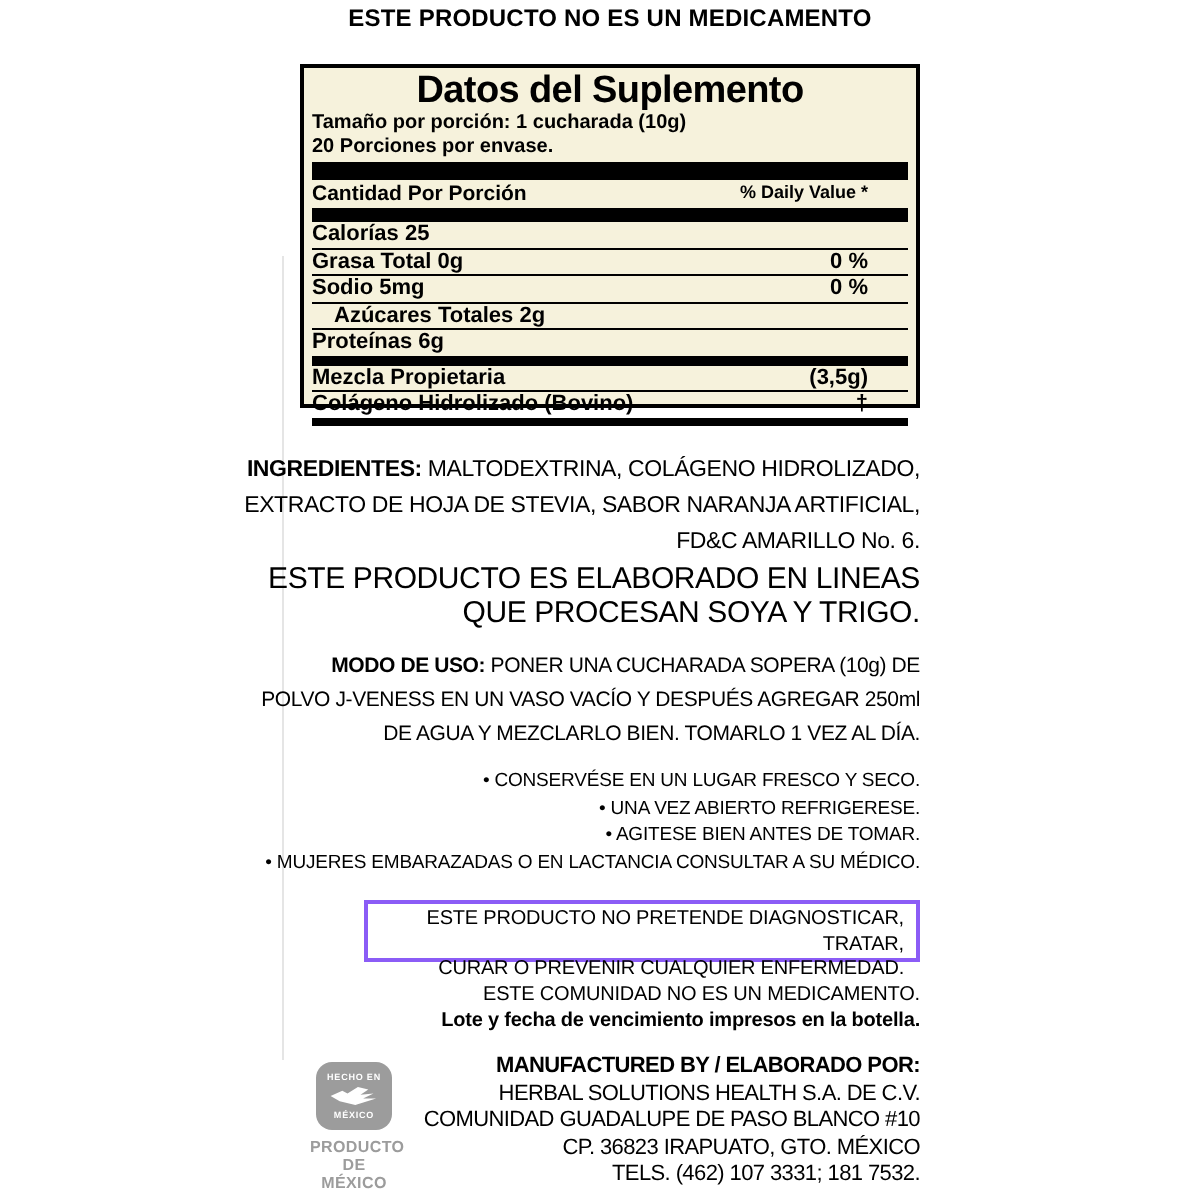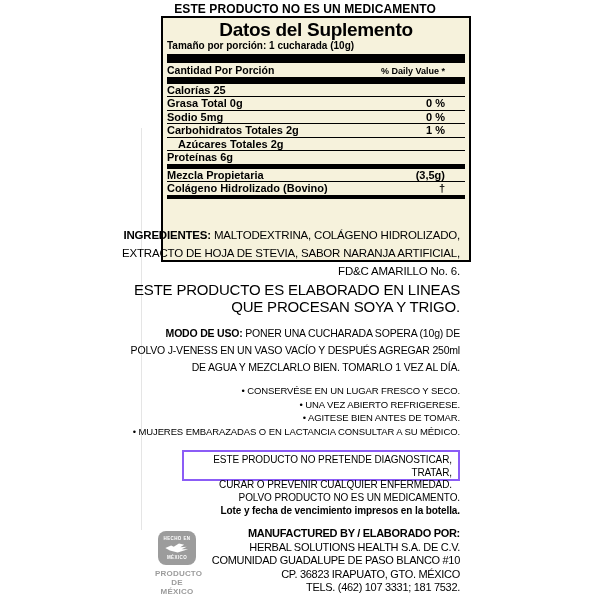--- a/index.html
+++ b/index.html
@@ -6,31 +6,31 @@
   .canvas{position:relative;width:600px;height:600px;background:#ffffff;overflow:hidden;
           font-family:"Liberation Sans", sans-serif;color:#000;}
 
   .artifact-line{position:absolute;left:141px;top:128px;width:1px;height:402px;
                  background:rgba(0,0,0,0.10);}
 
   .banner{position:absolute;top:2px;left:150px;width:310px;text-align:center;
           font-size:12px;font-weight:bold;letter-spacing:0.1px;}
 
   
-  .panel{position:absolute;left:150px;top:16px;width:310px;height:246px;box-sizing:border-box;
-         border:2px solid #000;background:#f6f2dc;padding:0 4px;margin-left:11px;}
+  .panel{position:absolute;left:150px;top:32px;width:310px;height:172px;box-sizing:border-box;
+         border:2px solid #000;background:#f6f2dc;padding:0 4px;}
   .panel-title{text-align:center;font-size:19px;font-weight:bold;letter-spacing:-0.3px;
                line-height:20px;margin-top:2px;}
   .serving-line{font-size:10px;font-weight:bold;line-height:11.5px;}
   .bar{background:#000;}
   .bar-a{height:9px;margin-top:2px;}
   .bar-b{height:7px;}
   .bar-c{height:5px;}
   .bar-d{height:4px;margin-bottom:2px;}
-  .hdr-row{display:flex;justify-content:space-between;align-items:flex-end;
+  .hdr-row{display:flex;justify-content:space-between;align-items:flex-start;
            padding:1px 0 1px 0;}
   .hdr-left{font-size:10.5px;font-weight:bold;}
   .hdr-right{font-size:9px;font-weight:bold;padding-right:20px;}
   .n-row{display:flex;justify-content:space-between;align-items:baseline;
          font-size:11px;font-weight:bold;line-height:10.5px;
          padding:1px 0;border-bottom:1.5px solid #000;}
   .n-row:last-child, .no-sep{border-bottom:none;}
   .n-val{padding-right:20px;}
   .indent .n-label{padding-left:11px;}
   .footnote{text-align:center;font-size:9px;font-weight:bold;line-height:10.5px;margin-top:1px;}
@@ -68,42 +68,39 @@
 
 <div class="canvas">
 
   <div class="artifact-line"></div>
 
   <div class="banner">ESTE PRODUCTO NO ES UN MEDICAMENTO</div>
 
   <div class="panel">
     <div class="panel-title">Datos del Suplemento</div>
     <div class="serving-line">Tamaño por porción: 1 cucharada (10g)</div>
+    <div class="serving-line">20 Porciones por envase.</div>
     <div class="bar bar-a"></div>
     <div class="hdr-row">
       <span class="hdr-left">Cantidad Por Porción</span>
       <span class="hdr-right">% Daily Value *</span>
     </div>
     <div class="bar bar-b"></div>
 
     <div class="n-row">
       <span class="n-label">Calorías 25</span>
       <span class="n-val"></span>
     </div>
     <div class="n-row">
       <span class="n-label">Grasa Total 0g</span>
       <span class="n-val">0 %</span>
     </div>
     <div class="n-row">
       <span class="n-label">Sodio 5mg</span>
       <span class="n-val">0 %</span>
-    </div>
-    <div class="n-row">
-      <span class="n-label">Carbohidratos Totales 2g</span>
-      <span class="n-val">1 %</span>
     </div>
     <div class="n-row indent">
       <span class="n-label">Azúcares Totales 2g</span>
       <span class="n-val"></span>
     </div>
     <div class="n-row no-sep">
       <span class="n-label">Proteínas 6g</span>
       <span class="n-val"></span>
     </div>
 
@@ -145,21 +142,21 @@
     <div>• AGITESE BIEN ANTES DE TOMAR.</div>
     <div>• MUJERES EMBARAZADAS O EN LACTANCIA CONSULTAR A SU MÉDICO.</div>
   </div>
 
   <div class="disclaimer-box">
     <div>ESTE PRODUCTO NO PRETENDE DIAGNOSTICAR, TRATAR,</div>
     <div>CURAR O PREVENIR CUALQUIER ENFERMEDAD.</div>
   </div>
 
   <div class="rblock footer-lines">
-    <div>POLVO PRODUCTO NO ES UN MEDICAMENTO.</div>
+    <div>ESTE COMUNIDAD NO ES UN MEDICAMENTO.</div>
     <div class="footer-lot">Lote y fecha de vencimiento impresos en la botella.</div>
   </div>
 
   <div class="rblock manufacturer">
     <div class="heading">MANUFACTURED BY / ELABORADO POR:</div>
     <div>HERBAL SOLUTIONS HEALTH S.A. DE C.V.</div>
     <div>COMUNIDAD GUADALUPE DE PASO BLANCO #10</div>
     <div>CP. 36823 IRAPUATO, GTO. MÉXICO</div>
     <div>TELS. (462) 107 3331; 181 7532.</div>
   </div>

